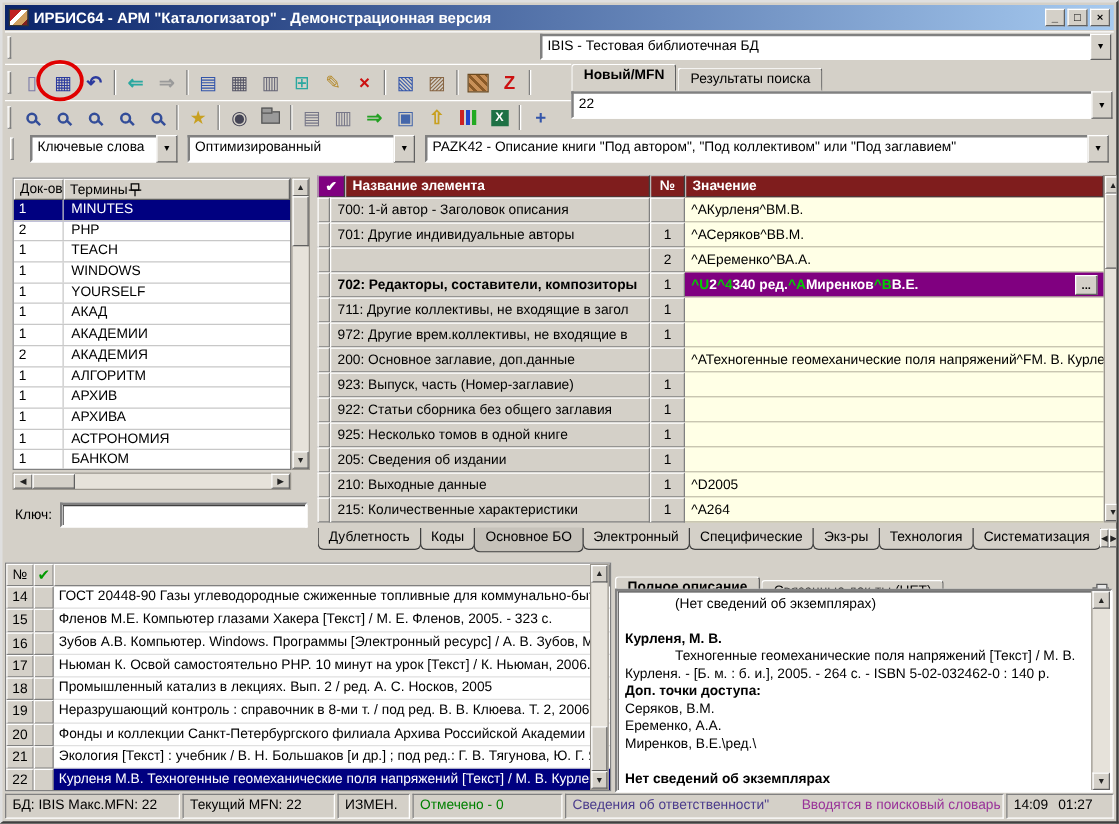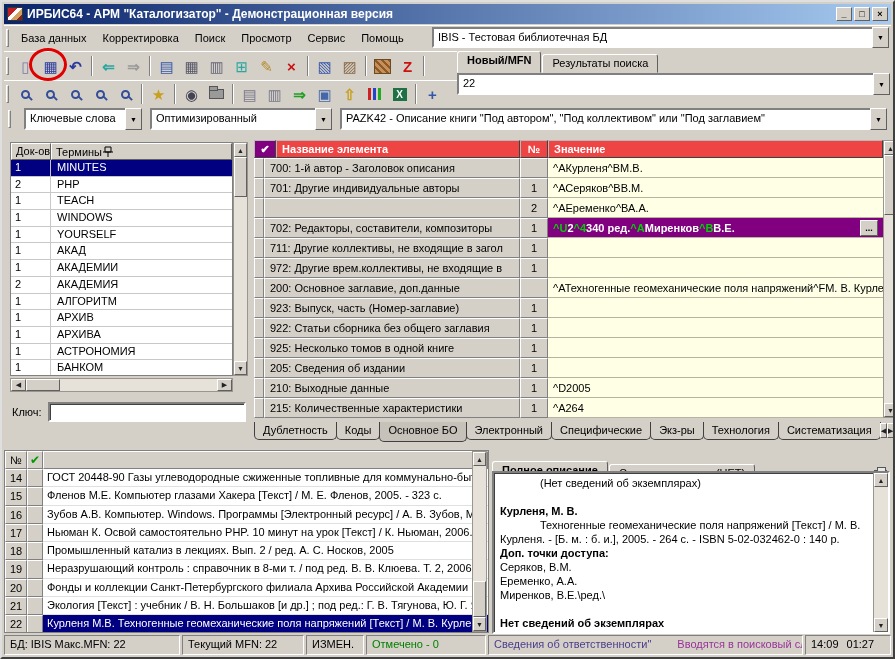--- a/index.html
+++ b/index.html
@@ -72,35 +72,35 @@
   .sb-btn{width:100%;height:14px;flex:none;font-size:7px;display:flex;align-items:center;justify-content:center;padding:0;color:#222;}
   .hsb .sb-btn{width:15px;height:100%;}
   .sb-thumb{background:#D4D0C8;border:1px solid;border-color:#fff #606060 #606060 #fff;flex:none;}
   .key-label{position:absolute;left:10px;top:404px;text-align:center;}
   .key-input{position:absolute;left:46px;top:400px;width:198px;height:20px;background:#fff;
     border:2px solid;border-color:#808080 #fff #fff #808080;box-shadow:inset 1px 1px 0 #404040;
     font:11px "Liberation Sans",sans-serif;padding:1px 3px;}
   
   .f-grid{position:absolute;left:252px;top:138px;width:629px;}
   .f-head{display:flex;height:18px;}
-  .fh{background:#ef4444;color:#fff;font-weight:bold;border:1px solid;border-color:#b8b8b8 #404040 #404040 #b8b8b8;
+  .fh{background:#7f1d1d;color:#fff;font-weight:bold;border:1px solid;border-color:#b8b8b8 #404040 #404040 #b8b8b8;
     padding:2px 5px;white-space:nowrap;overflow:hidden;}
   .fh-check{width:22px;flex:none;background:#800080;display:flex;align-items:center;justify-content:center;padding:0;}
   .fh-name{width:244px;flex:none;}
   .fh-num{width:28px;flex:none;text-align:center;padding:2px 0;}
   .fh-val{flex:1;}
   .f-row{display:flex;height:20px;}
   .f-ind{width:10px;flex:none;background:#D4D0C8;border:1px solid;border-color:#fff #808080 #808080 #fff;}
   .f-name{width:256px;flex:none;background:#D4D0C8;border:1px solid;border-color:#fff #808080 #808080 #fff;
     padding:3px 5px;white-space:nowrap;overflow:hidden;}
   .f-num{width:28px;flex:none;background:#D4D0C8;border:1px solid;border-color:#fff #808080 #808080 #fff;
     text-align:center;padding:3px 0;}
   .f-val{flex:1;background:#FFFFE6;border-bottom:1px solid #b8b4a0;padding:3px 5px;
     white-space:nowrap;overflow:hidden;display:flex;align-items:center;}
-  .f-row.selected .f-name{font-weight:normal;}
+  .f-row.selected .f-name{font-weight:bold;}
   .f-row.selected .f-val{background:#800080;color:#fff;font-weight:bold;}
   .marker{color:#00d000;}
   .f-more{width:18px;height:16px;margin-left:auto;flex:none;font-size:9px;font-weight:bold;
     display:flex;align-items:center;justify-content:center;padding:0;color:#000;}
   
   .ws-tabs{position:absolute;left:252px;top:420px;right:3px;height:21px;display:flex;align-items:flex-start;}
   .wtab{height:18px;padding:2px 8px 0 8px;background:#D4D0C8;border:1px solid #404040;border-top:none;
     border-radius:0 0 5px 5px;margin-right:-1px;white-space:nowrap;}
   .wtab.active{background:#c6c2ba;height:20px;}
   .ws-spacer{flex:1;}
@@ -149,28 +149,20 @@
   <div class="titlebar">
     <span class="win-ico"></span>
     <span class="title-text">ИРБИС64 - АРМ "Каталогизатор" - Демонстрационная версия</span>
     <button class="tb-winbtn raised">_</button>
     <button class="tb-winbtn raised">□</button>
     <button class="tb-winbtn raised">×</button>
   </div>
 
   <div class="menurow">
     <span class="grip"></span>
-    <span style="display:flex">
-        <span class="menu-item">База данных</span>
-        <span class="menu-item">Корректировка</span>
-        <span class="menu-item">Поиск</span>
-        <span class="menu-item">Просмотр</span>
-        <span class="menu-item">Сервис</span>
-        <span class="menu-item">Помощь</span>
-      </span>
   </div>
   <div class="db-combo">
     <span class="combo-text">IBIS - Тестовая библиотечная БД</span>
     <button class="dd-btn raised">▼</button>
   </div>
 
   <div class="toolrow" style="top:49px;width:453px;height:29px">
     <span class="grip"></span>
     <span style="display:flex;align-items:center">
         <button class="tb-btn">
@@ -591,21 +583,21 @@
         <div class="desc-line bold">Нет сведений об экземплярах</div>
       </div>
     <div class="desc-vsb">
       <button class="sb-btn raised">▲</button>
       <span style="flex:1"></span>
       <button class="sb-btn raised">▼</button>
     </div>
   </div>
 
   <div class="statusbar">
-    <span class="sb-panel" style="width:176px">БД: IBIS Макс.MFN: 22</span>
+    <span class="sb-panel" style="width:140px">БД: IBIS Макс.MFN: 22</span>
     <span class="sb-panel" style="width:122px">Текущий MFN: 22</span>
     <span class="sb-panel" style="width:58px">ИЗМЕН.</span>
     <span class="sb-panel green" style="width:120px">Отмечено - 0</span>
     <span class="sb-panel" style="flex:1;display:flex;gap:26px">
       <span class="hintp">Сведения об ответственности"</span>
       <span class="hintp2">Вводятся в поисковый словарь</span>
     </span>
     <span class="sb-panel" style="width:86px;display:flex;gap:8px">
       <span>14:09</span>
       <span>01:27</span>

